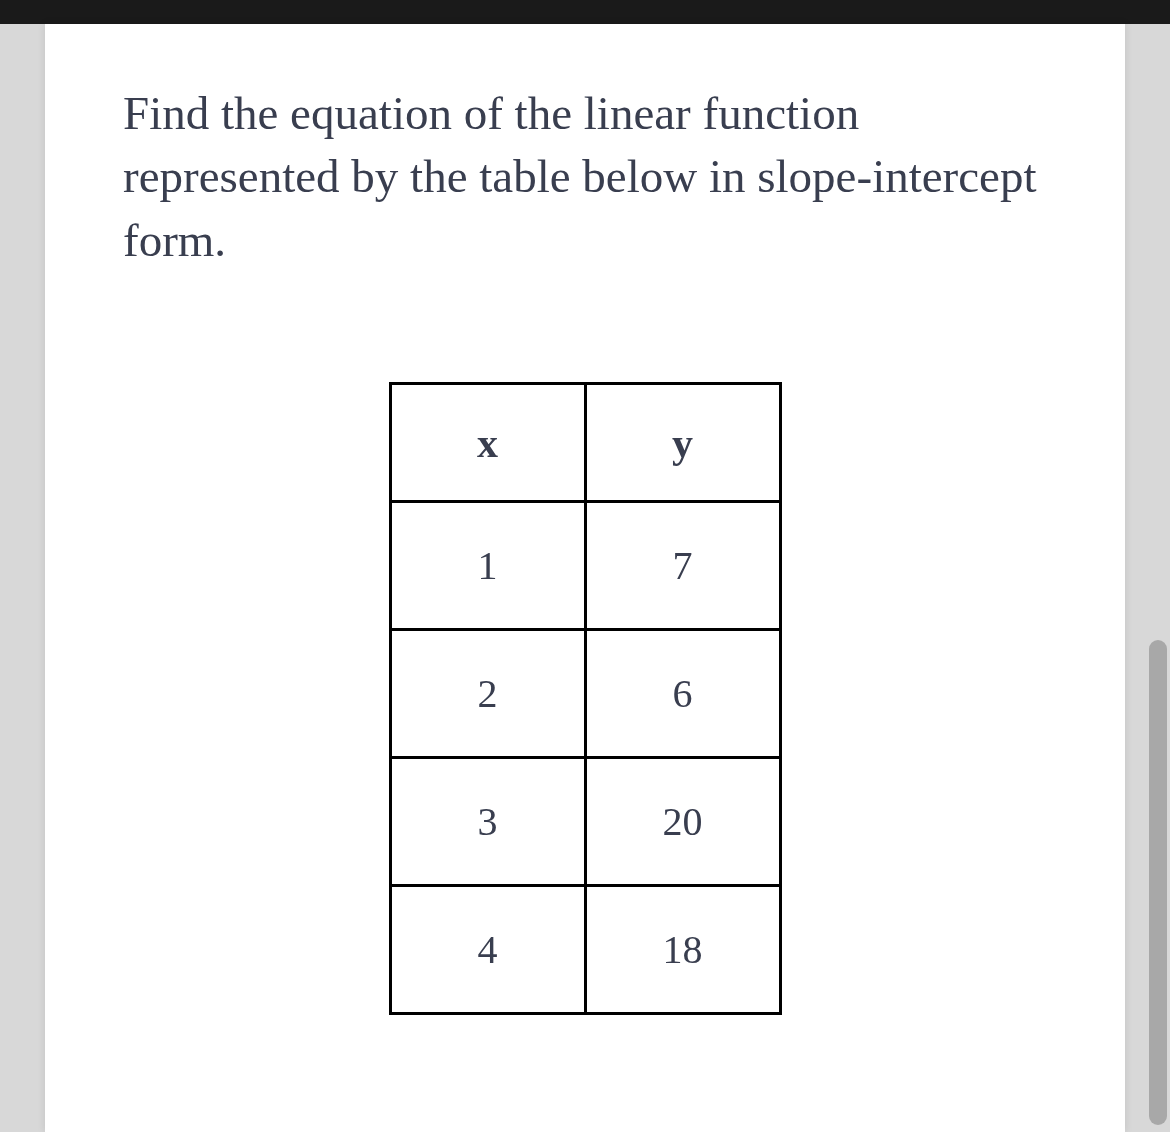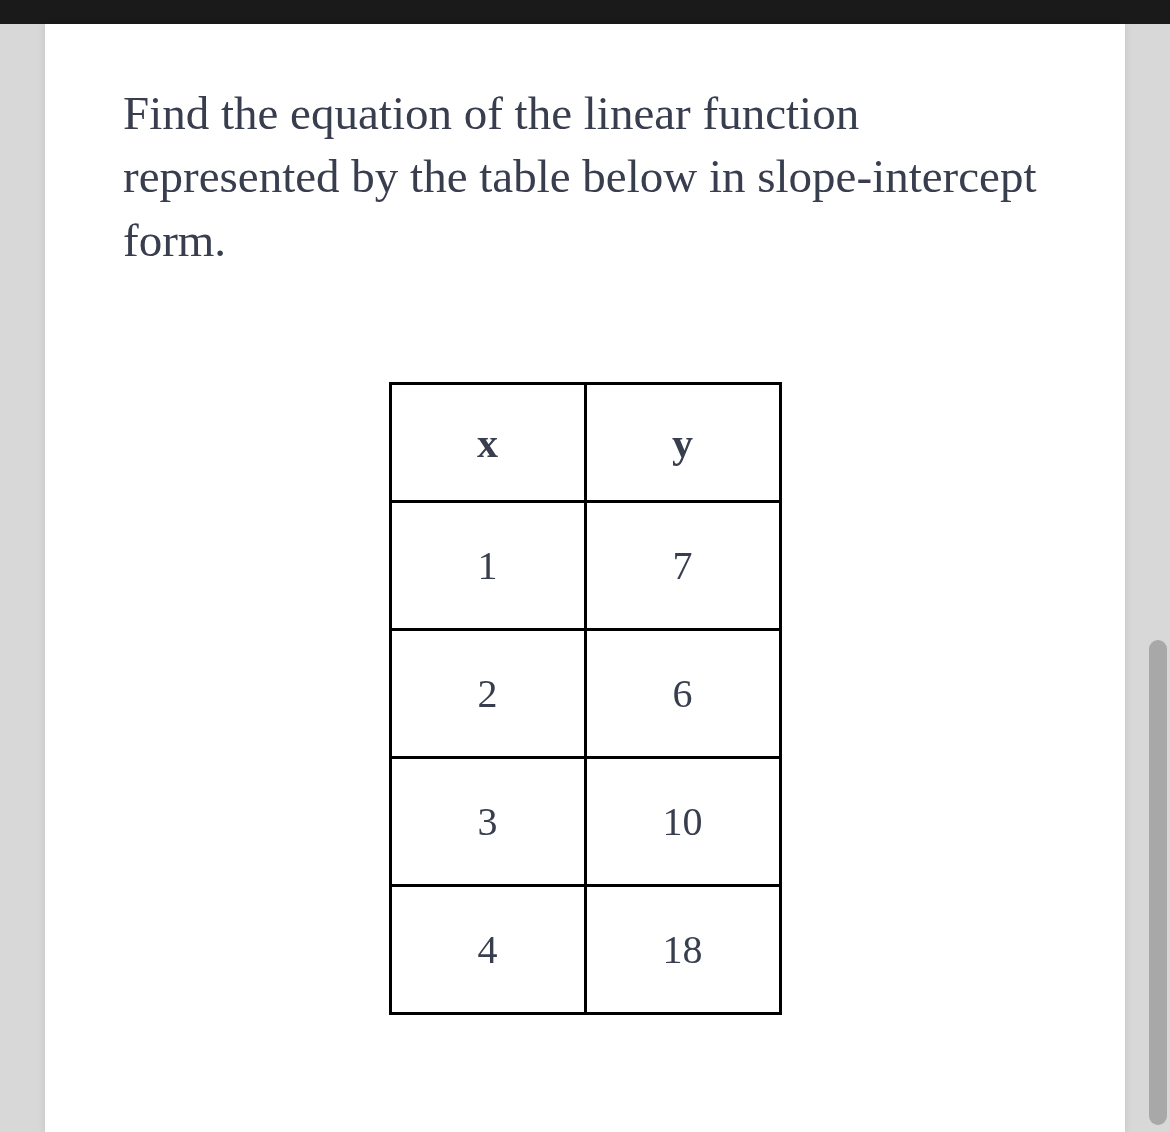--- a/index.html
+++ b/index.html
@@ -87,21 +87,21 @@
         <tr>
           <td>1</td>
           <td>7</td>
         </tr>
         <tr>
           <td>2</td>
           <td>6</td>
         </tr>
         <tr>
           <td>3</td>
-          <td>10</td>
+          <td>20</td>
         </tr>
         <tr>
           <td>4</td>
           <td>18</td>
         </tr>
       </tbody>
     </table>
   </div>
 </div>
 

